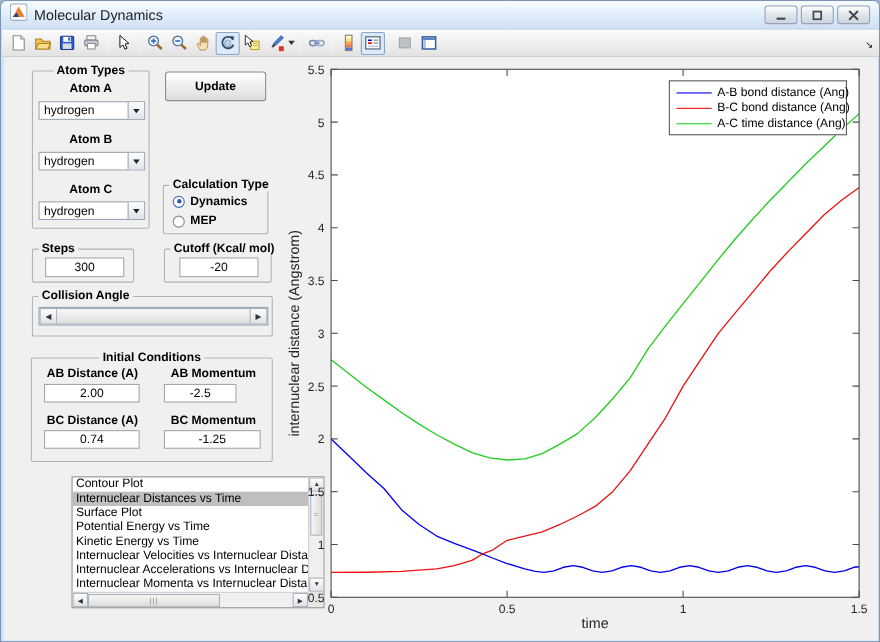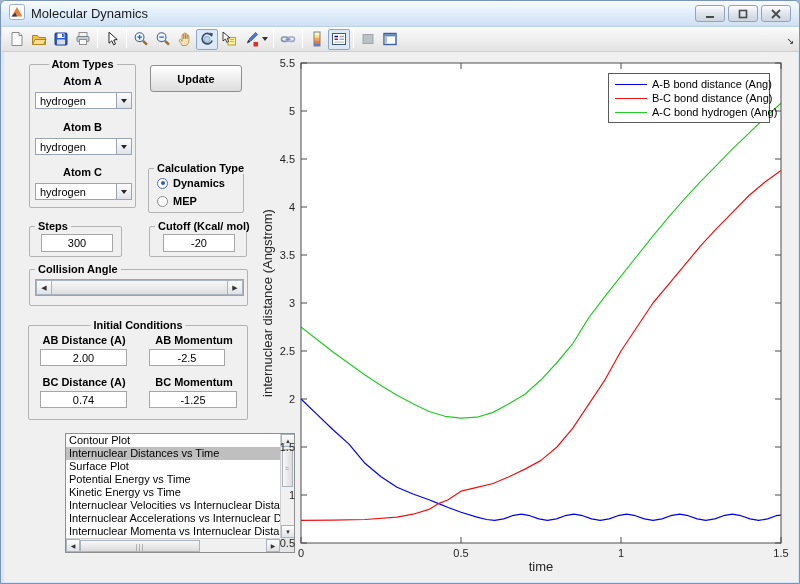--- a/index.html
+++ b/index.html
@@ -318,21 +318,21 @@
       <div class="sthumb"></div>
       <div class="sbtn">▶</div>
     </div>
   </div>
 
   <div class="group" style="left:27px;top:324px;width:220px;height:95px;padding-left:15px;">
     <span class="glabel center">Initial Conditions</span>
     <div class="ctl-label" style="left:0;top:8px;width:110px;">AB Distance (A)</div>
     <div class="ctl-label" style="left:110px;top:8px;width:110px;">AB Momentum</div>
     <input class="edit" style="left: 11px; top: 23px; width: 87px; height: 17px;" readonly="" value="2.00">
-    <input class="edit" style="left: 120px; top: 23px; width: 76px; height: 17px;" readonly="" value="-2.5">
+    <input class="edit" style="left: 120px; top: 23px; width: 66px; height: 17px;" readonly="" value="-2.5">
     <div class="ctl-label" style="left:0;top:50px;width:110px;">BC Distance (A)</div>
     <div class="ctl-label" style="left:110px;top:50px;width:110px;">BC Momentum</div>
     <input class="edit" style="left: 11px; top: 65px; width: 87px; height: 17px;" readonly="" value="0.74">
     <input class="edit" style="left: 120px; top: 65px; width: 88px; height: 17px;" readonly="" value="-1.25">
   </div>
 
   <div class="listbox" style="left:16px;top:432px;width:230px;height:120px;">
     <div class="lrows" id="listrows">
         <div class="lrow">Contour Plot</div>
         <div class="lrow sel">Internuclear Distances vs Time</div>
@@ -420,17 +420,17 @@
       <div class="legrow">
         <span class="legline" style="border-top-color: rgb(0, 0, 238);"></span>
         <span class="legtext">A-B bond distance (Ang)</span>
       </div>
       <div class="legrow">
         <span class="legline" style="border-top-color: rgb(238, 17, 17);"></span>
         <span class="legtext">B-C bond distance (Ang)</span>
       </div>
       <div class="legrow">
         <span class="legline" style="border-top-color: rgb(34, 204, 34);"></span>
-        <span class="legtext">A-C bond hydrogen (Ang)</span>
+        <span class="legtext">A-C time distance (Ang)</span>
       </div>
     </div>
 
 </div>
 
 </body></html>

